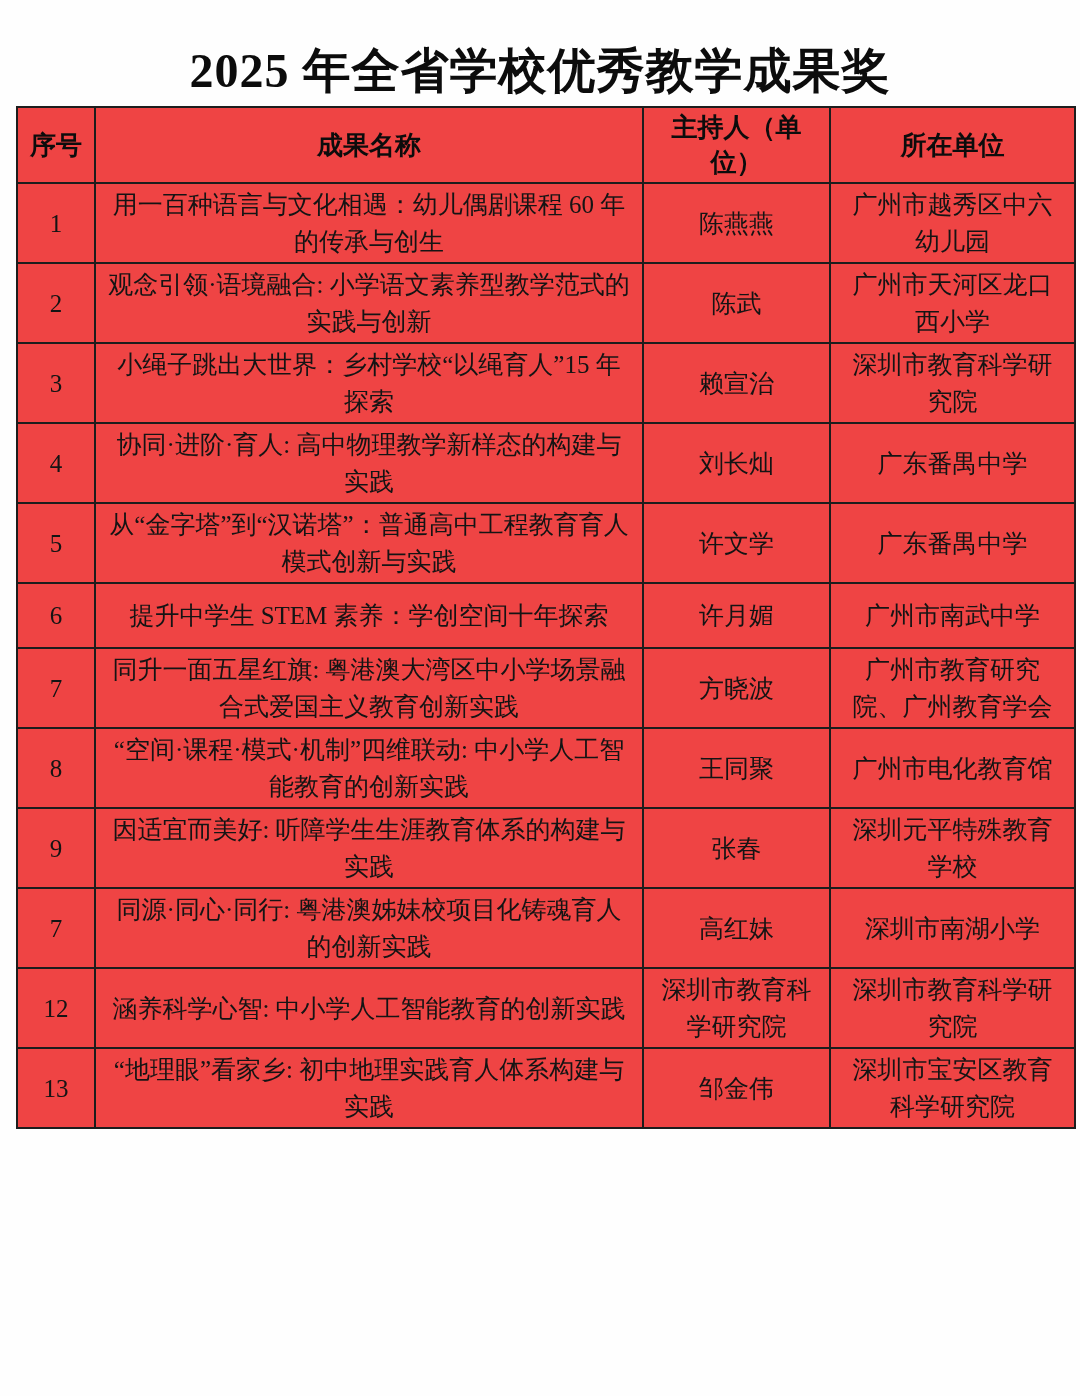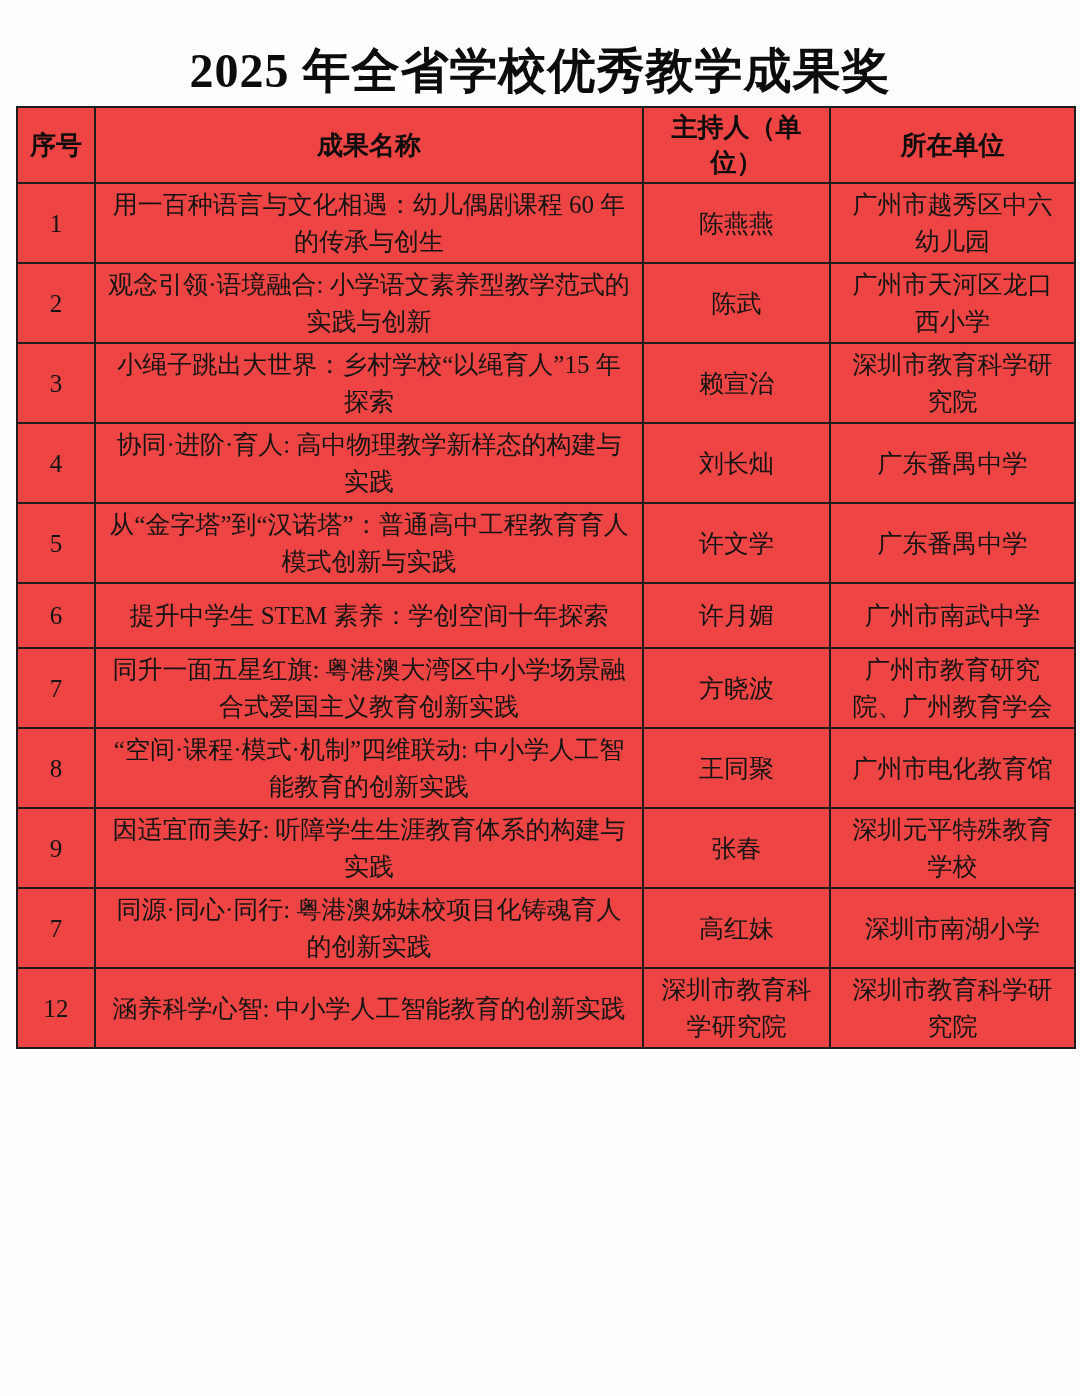--- a/index.html
+++ b/index.html
@@ -154,16 +154,22 @@
       <td class="cell-title">同源·同心·同行: 粤港澳姊妹校项目化铸魂育人的创新实践</td>
       <td class="cell-host">高红妹</td>
       <td class="cell-unit">深圳市南湖小学</td>
     </tr>
         <tr>
       <td class="cell-no">12</td>
       <td class="cell-title">涵养科学心智: 中小学人工智能教育的创新实践</td>
       <td class="cell-host">深圳市教育科学研究院</td>
       <td class="cell-unit">深圳市教育科学研究院</td>
     </tr>
+        <tr>
+      <td class="cell-no">13</td>
+      <td class="cell-title">“地理眼”看家乡: 初中地理实践育人体系构建与实践</td>
+      <td class="cell-host">邹金伟</td>
+      <td class="cell-unit">深圳市宝安区教育科学研究院</td>
+    </tr>
       </tbody>
   </table>
 
 </div>
 
 </body></html>

